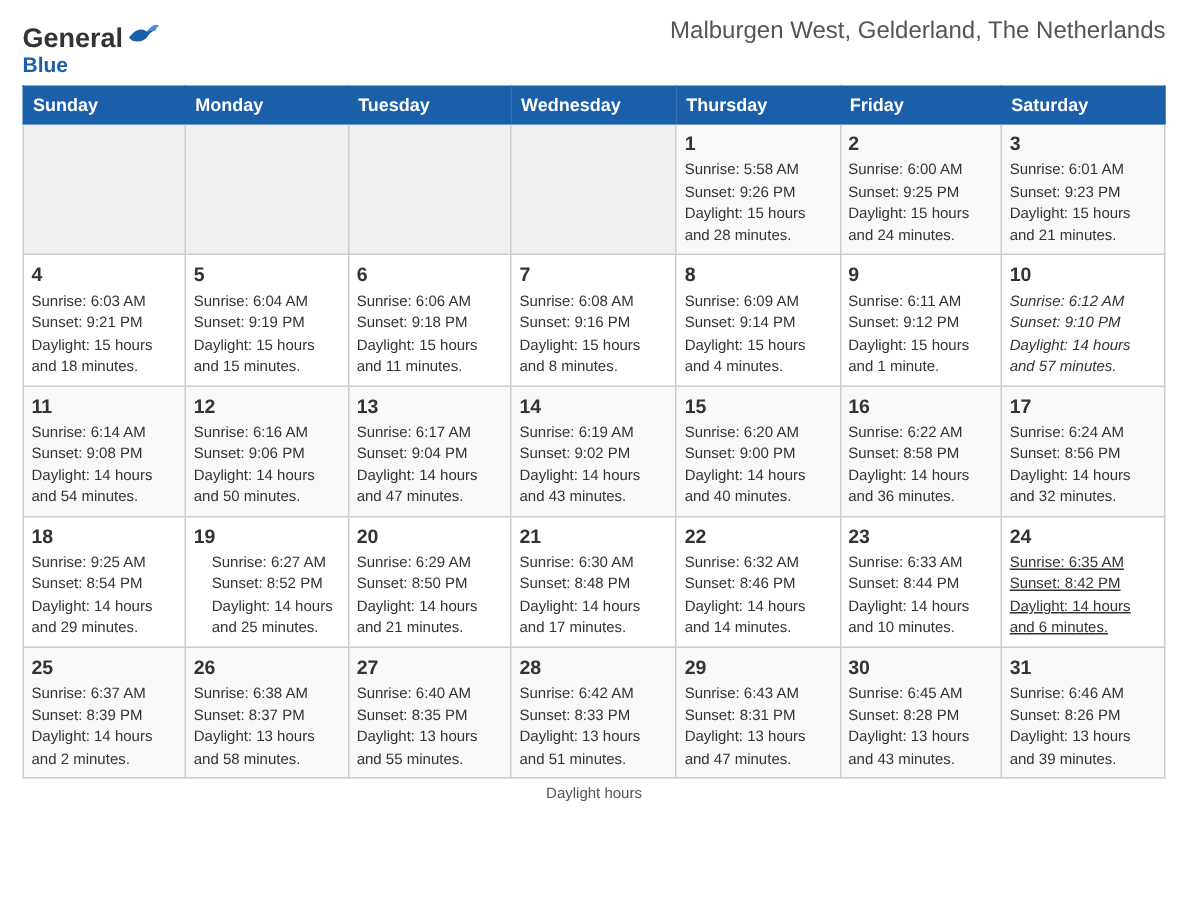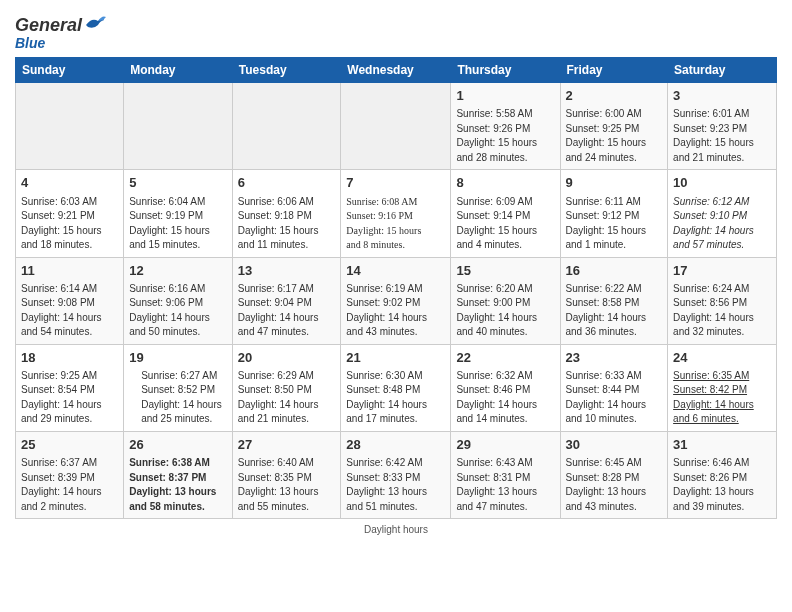--- a/index.html
+++ b/index.html
@@ -8,21 +8,20 @@
       background: #fff;
       width: 792px;
       min-height: 612px;
       padding: 10px 15px 15px;
     }
     .header-area {
       display: flex;
       align-items: flex-start;
       justify-content: space-between;
       margin-bottom: 4px;
-      font-style: italic;
     }
     .logo {
       display: flex;
       flex-direction: column;
       align-items: flex-start;
       margin-top: 6px;
     }
     .logo-general {
       font-size: 18px;
       font-weight: bold;
@@ -107,20 +106,21 @@
     <div style="display:flex;align-items:center;">
       <span class="logo-general">General</span>
       <svg width="22" height="20" viewBox="0 0 22 20" style="margin-left:2px;margin-top:-2px;">
         <path d="M2,10 Q8,2 14,6 Q18,2 20,5 Q16,6 14,10 Q10,14 4,12 Z" fill="#1a5fa8"></path>
         <path d="M14,6 Q18,0 22,2 Q19,5 20,5" fill="#4a90d9"></path>
       </svg>
     </div>
     <span class="logo-blue">Blue</span>
   </div>
   <div class="title-section">
+    <div class="subtitle">Malburgen West, Gelderland, The Netherlands</div>
   </div>
 </div>
 
 <table class="calendar">
   <thead>
     <tr>
     <th>Sunday</th>
         <th>Monday</th>
         <th>Tuesday</th>
         <th>Wednesday</th>
@@ -174,21 +174,21 @@
         </td>
         <td>
           <span class="day-number">6</span>
           <div class="day-info" style="white-space: pre-line;">Sunrise: 6:06 AM
 Sunset: 9:18 PM
 Daylight: 15 hours
 and 11 minutes.</div>
         </td>
         <td>
           <span class="day-number">7</span>
-          <div class="day-info" style="white-space: pre-line; font-family: Liberation Serif, serif;">Sunrise: 6:08 AM
+          <div class="day-info" style="white-space: pre-line;">Sunrise: 6:08 AM
 Sunset: 9:16 PM
 Daylight: 15 hours
 and 8 minutes.</div>
         </td>
         <td>
           <span class="day-number">8</span>
           <div class="day-info" style="white-space: pre-line;">Sunrise: 6:09 AM
 Sunset: 9:14 PM
 Daylight: 15 hours
 and 4 minutes.</div>
@@ -313,21 +313,21 @@
       <tr>
         <td>
           <span class="day-number">25</span>
           <div class="day-info" style="white-space: pre-line;">Sunrise: 6:37 AM
 Sunset: 8:39 PM
 Daylight: 14 hours
 and 2 minutes.</div>
         </td>
         <td>
           <span class="day-number">26</span>
-          <div class="day-info" style="white-space: pre-line; font-weight: bold;">Sunrise: 6:38 AM
+          <div class="day-info" style="white-space: pre-line;">Sunrise: 6:38 AM
 Sunset: 8:37 PM
 Daylight: 13 hours
 and 58 minutes.</div>
         </td>
         <td>
           <span class="day-number">27</span>
           <div class="day-info" style="white-space: pre-line;">Sunrise: 6:40 AM
 Sunset: 8:35 PM
 Daylight: 13 hours
 and 55 minutes.</div>

